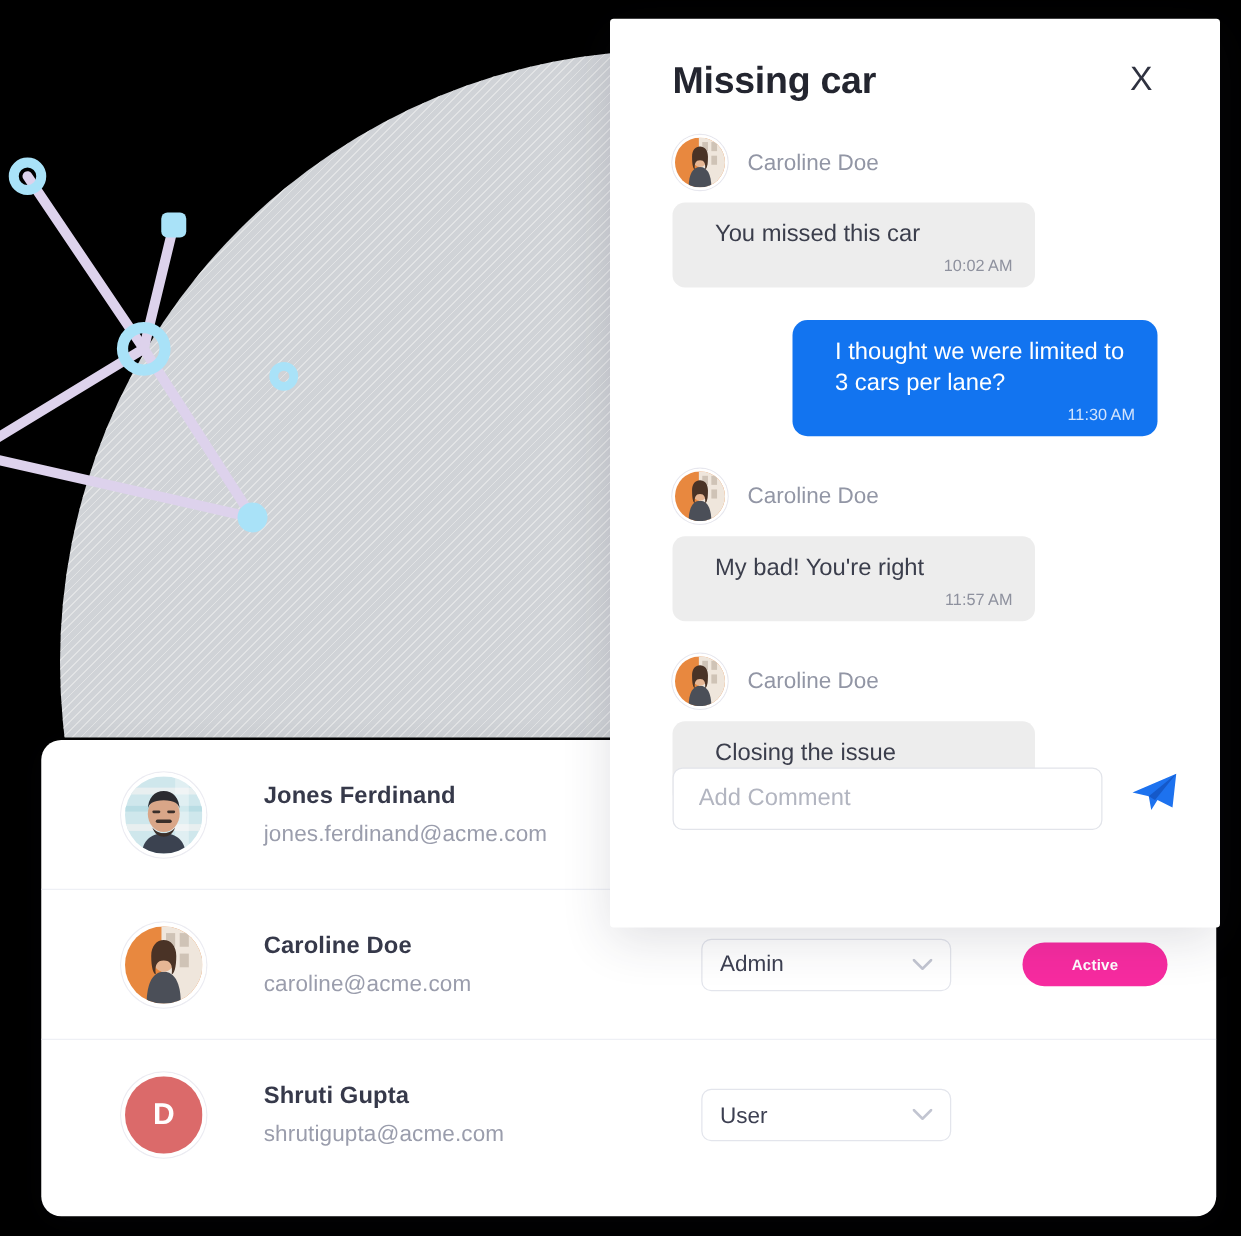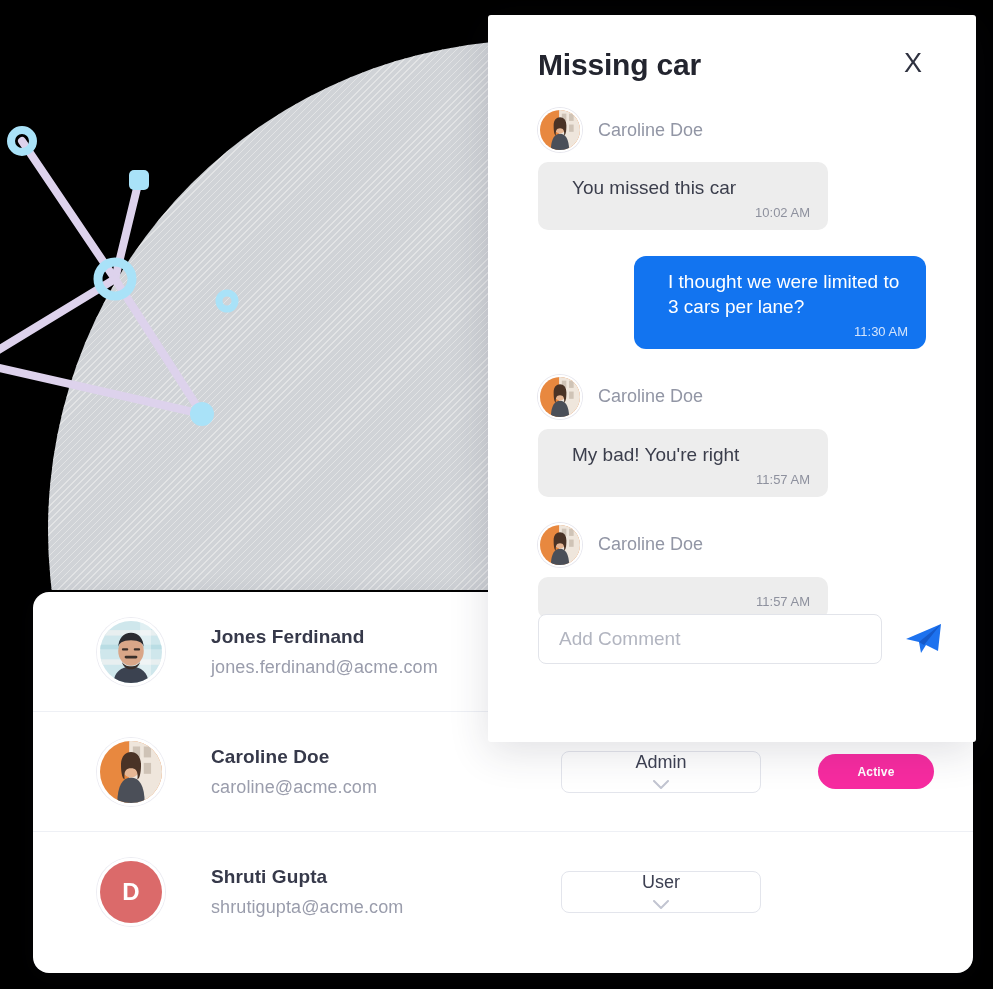--- a/index.html
+++ b/index.html
@@ -120,21 +120,20 @@
     height: 42px;
     border: 1px solid #e3e5ec;
     border-radius: 8px;
     background: #ffffff;
     display: flex;
     align-items: center;
     padding: 0 14px;
     font-size: 18px;
     color: #3d4052;
     justify-content: space-between;
-    flex-direction: column;
   }
   .chev { color: #b9bcc8; font-size: 14px; line-height: 1; }
   .status-badge {
     position: absolute;
     left: 785px;
     min-width: 116px;
     height: 35px;
     border-radius: 18px;
     display: flex;
     align-items: center;
@@ -223,21 +222,20 @@
   }
   .bubble.me .bubble-time { color: #d3e4fc; }
   .row-right { display: flex; }
 
   .composer {
     position: absolute;
     left: 50px;
     right: 30px;
     bottom: 78px;
     display: flex;
-    align-items: center;
     gap: 18px;
   }
   .comment-input {
     flex: 1;
     height: 50px;
     border: 1px solid #e2e4ea;
     border-radius: 8px;
     background: #fff;
     padding: 0 20px;
     font-size: 19px;
@@ -424,20 +422,21 @@
             <rect x="24" y="16" width="5" height="8" fill="#cfc3b6"></rect>
             <rect x="32" y="16" width="5" height="8" fill="#cfc3b6"></rect>
             <path d="M22 26c6 0 10 6 10 18H12c0-12 4-18 10-18z" fill="#4b4f58"></path>
             <ellipse cx="22" cy="18" rx="6.5" ry="8" fill="#e6b795"></ellipse>
             <path d="M15 17c0-6 3-9 7-9s7 3 7 9c0 7-1 11-2.5 11 .5-5-.5-8-4.5-8s-5 3-4.5 8C16 28 15 24 15 17z" fill="#4a3326"></path>
           </svg>
         </div>
         <div class="msg-author-name">Caroline Doe</div>
       </div>
       <div class="bubble them">
+        <div class="bubble-text">Closing the issue</div>
         <div class="bubble-time">11:57 AM</div>
       </div>
     </div>
 
     <div class="composer">
       <input class="comment-input" type="text" placeholder="Add Comment" style="">
       <button class="send-btn">
         <svg width="42" height="36" viewBox="0 0 42 36">
           <path d="M39 3L4 18l13 3 2 11 5-8 12 6z" fill="#1d72ef"></path>
           <path d="M17 21L39 3 22 24z" fill="#1559c9"></path>

